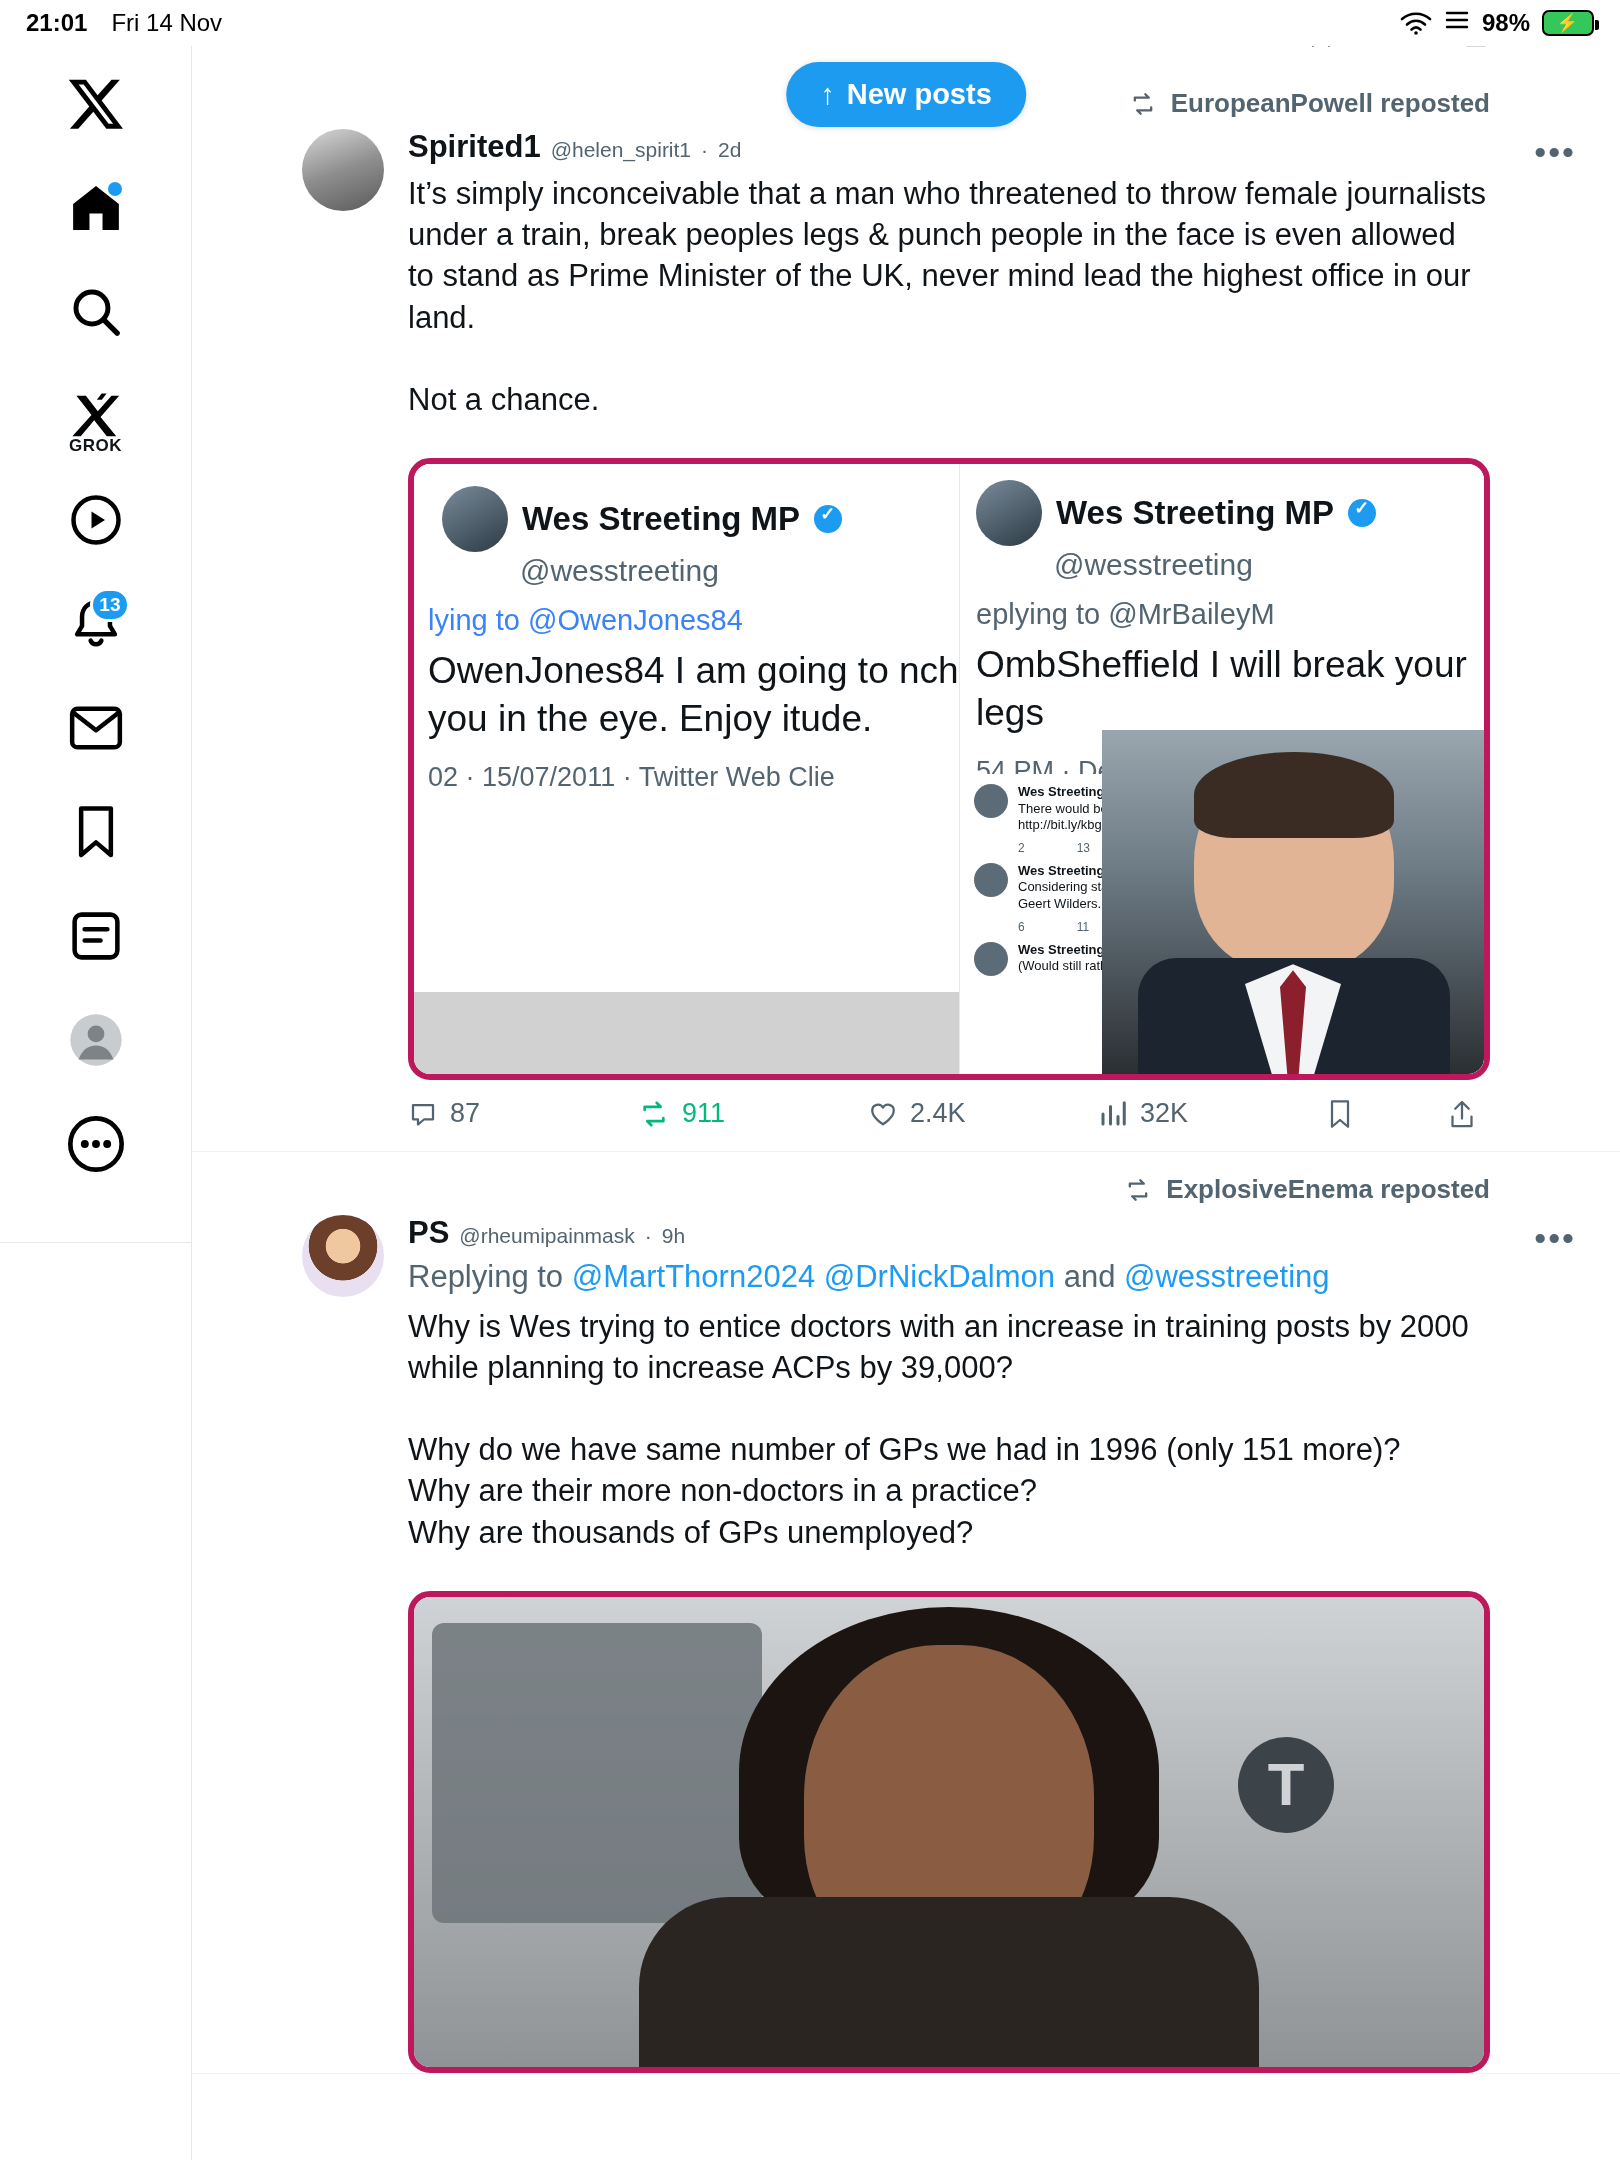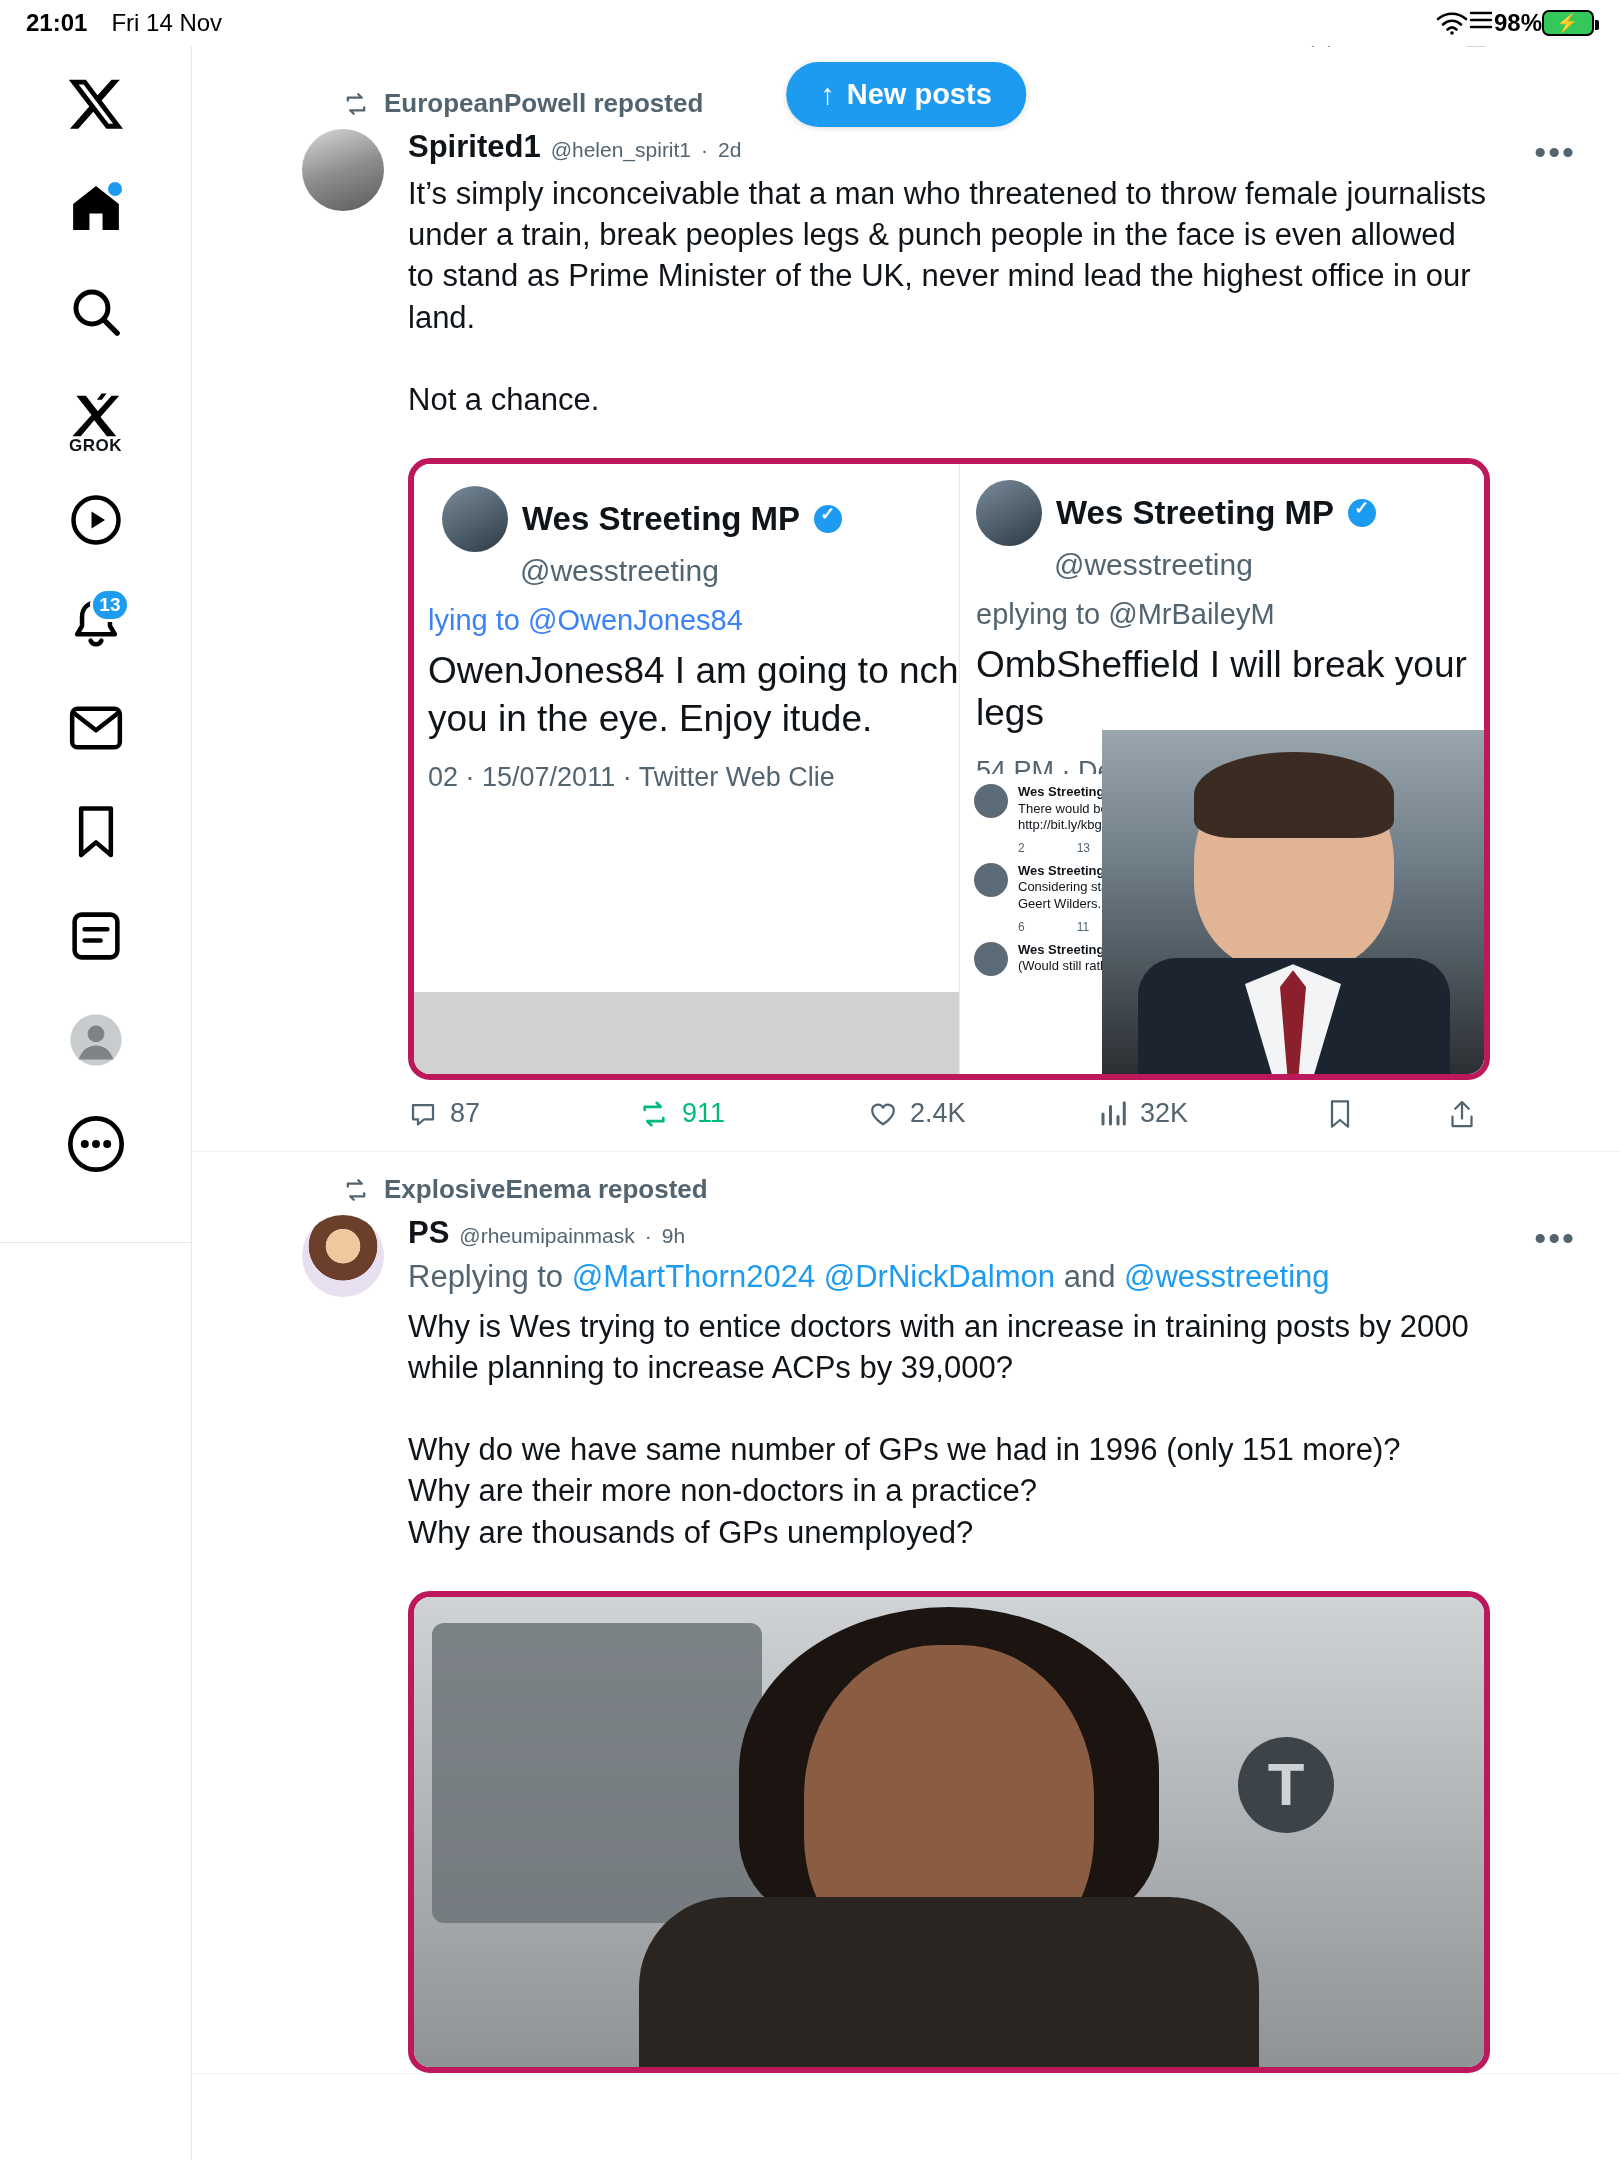--- a/index.html
+++ b/index.html
@@ -14,21 +14,21 @@
 
   
   .statusbar {
     position: absolute; top: 0; left: 0; width: 1620px; height: 46px;
     display: flex; align-items: center; padding: 0 26px;
     font-size: 24px; font-weight: 600; color: #000;
     z-index: 40; background: #fff;
   }
   .sb-time { margin-right: 24px; }
   .sb-date { font-weight: 500; }
-  .sb-right { margin-left: auto; display: flex; align-items: center; }
+  .sb-right { margin-left: auto; display: flex; align-items: center; gap: 12px; }
   .sb-battery {
     display: inline-flex; align-items: center;
     width: 52px; height: 26px; border: 2px solid #000; border-radius: 7px;
     background: #34c759; position: relative; padding: 2px;
   }
   .sb-battery::after {
     content: ""; position: absolute; right: -7px; top: 8px;
     width: 4px; height: 10px; background: #000; border-radius: 0 2px 2px 0;
   }
   .bolt { color: #000; font-size: 18px; line-height: 1; margin: 0 auto; }
@@ -94,20 +94,21 @@
     padding: 16px 34px; font-size: 29px; font-weight: 600;
     display: flex; align-items: center; gap: 12px; z-index: 20;
     box-shadow: 0 1px 6px rgba(0,0,0,.15);
   }
 
   .post { padding: 0 130px 0 0; border-bottom: 1px solid #eff3f4; }
   .repost-line {
     display: flex; align-items: center; gap: 14px;
     color: #536471; font-size: 26px; font-weight: 700;
     padding: 22px 0 6px 150px;
+    justify-content: flex-end;
   }
   .repost-line svg { flex: none; }
 
   .post-body { display: flex; padding: 4px 0 0 110px; }
   .avatar {
     width: 82px; height: 82px; border-radius: 50%; flex: none; margin-right: 24px;
     overflow: hidden; background: #cfd9de;
   }
   .av-1 { background: linear-gradient(160deg,#d9d9d9 0%, #8e8e8e 50%, #5a5a5a 100%); }
   .av-2 { background: radial-gradient(circle at 50% 38%, #f0c8a0 0 26%, #6b3f2a 27% 52%, #e8e0f0 53% 100%); }

